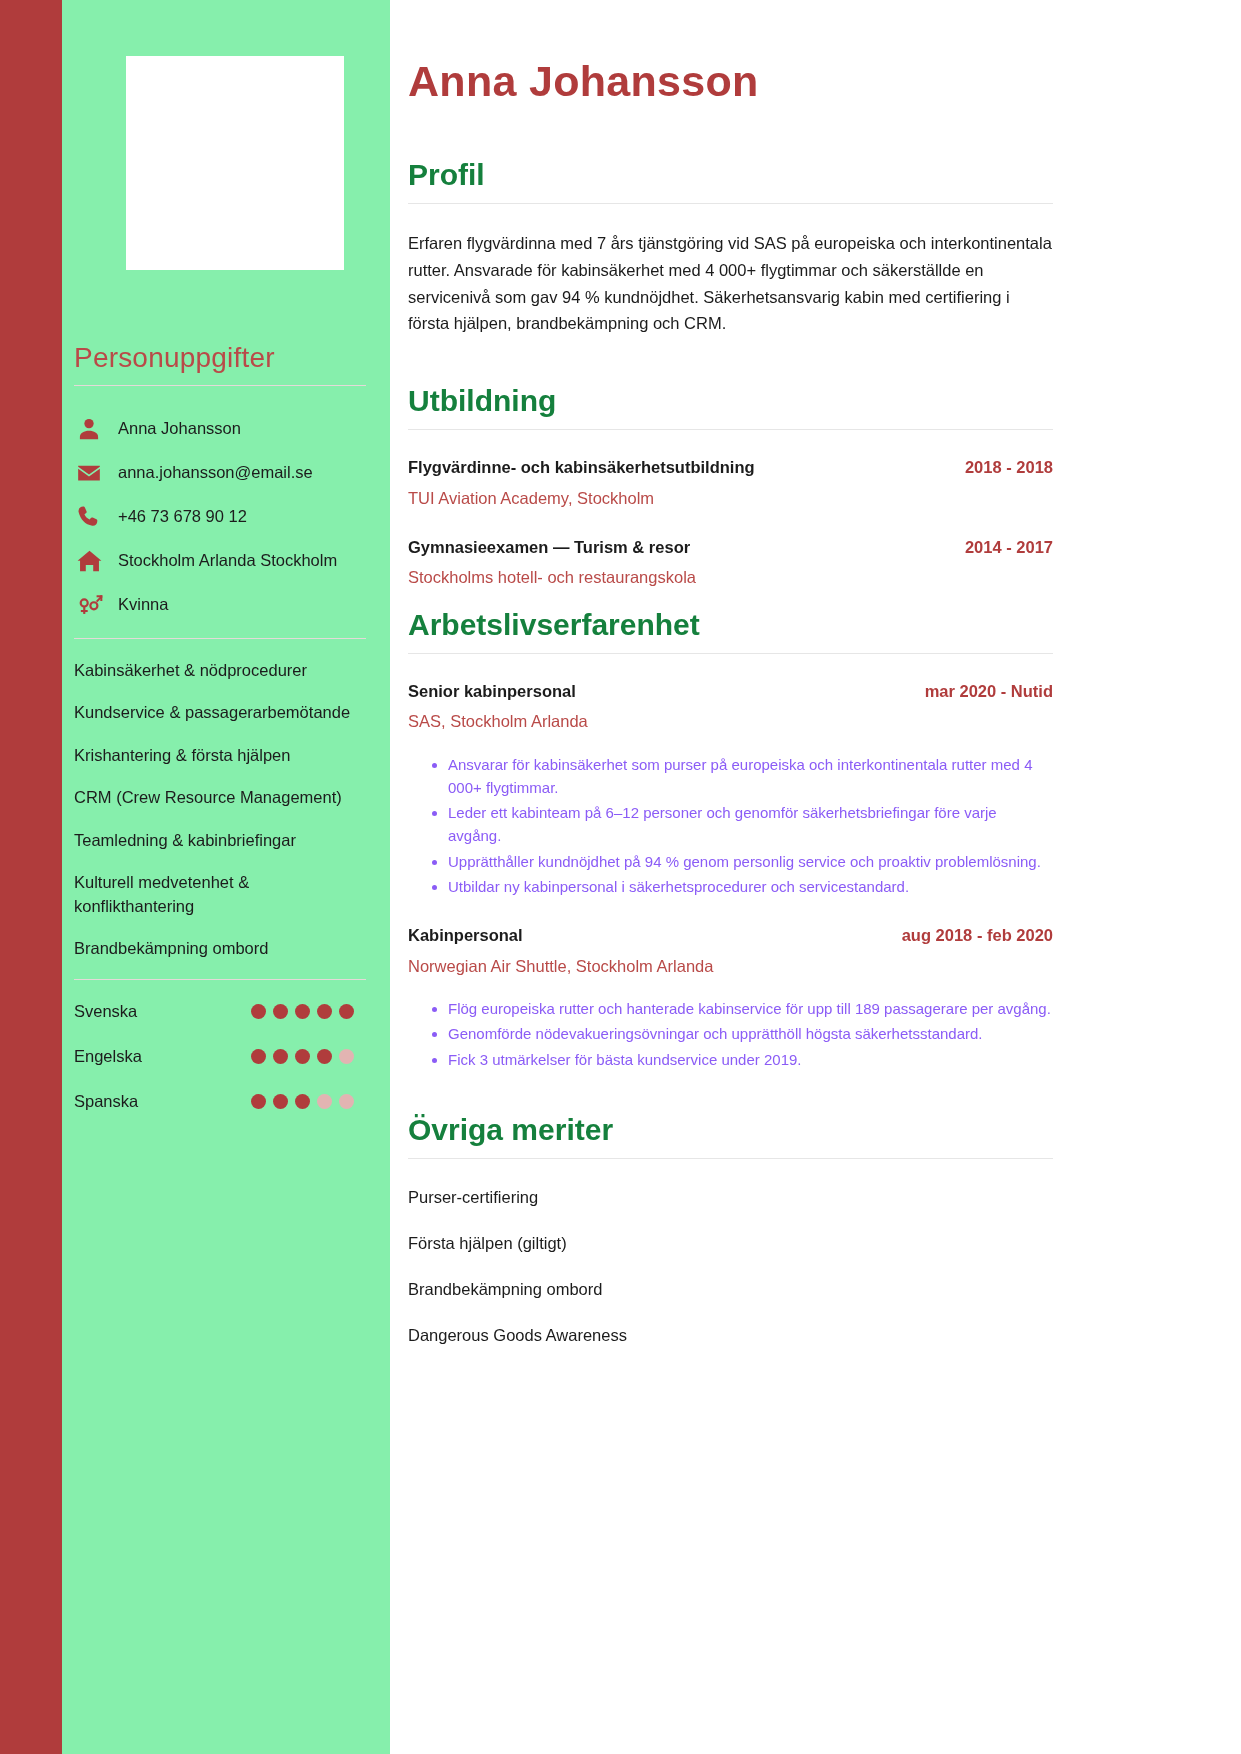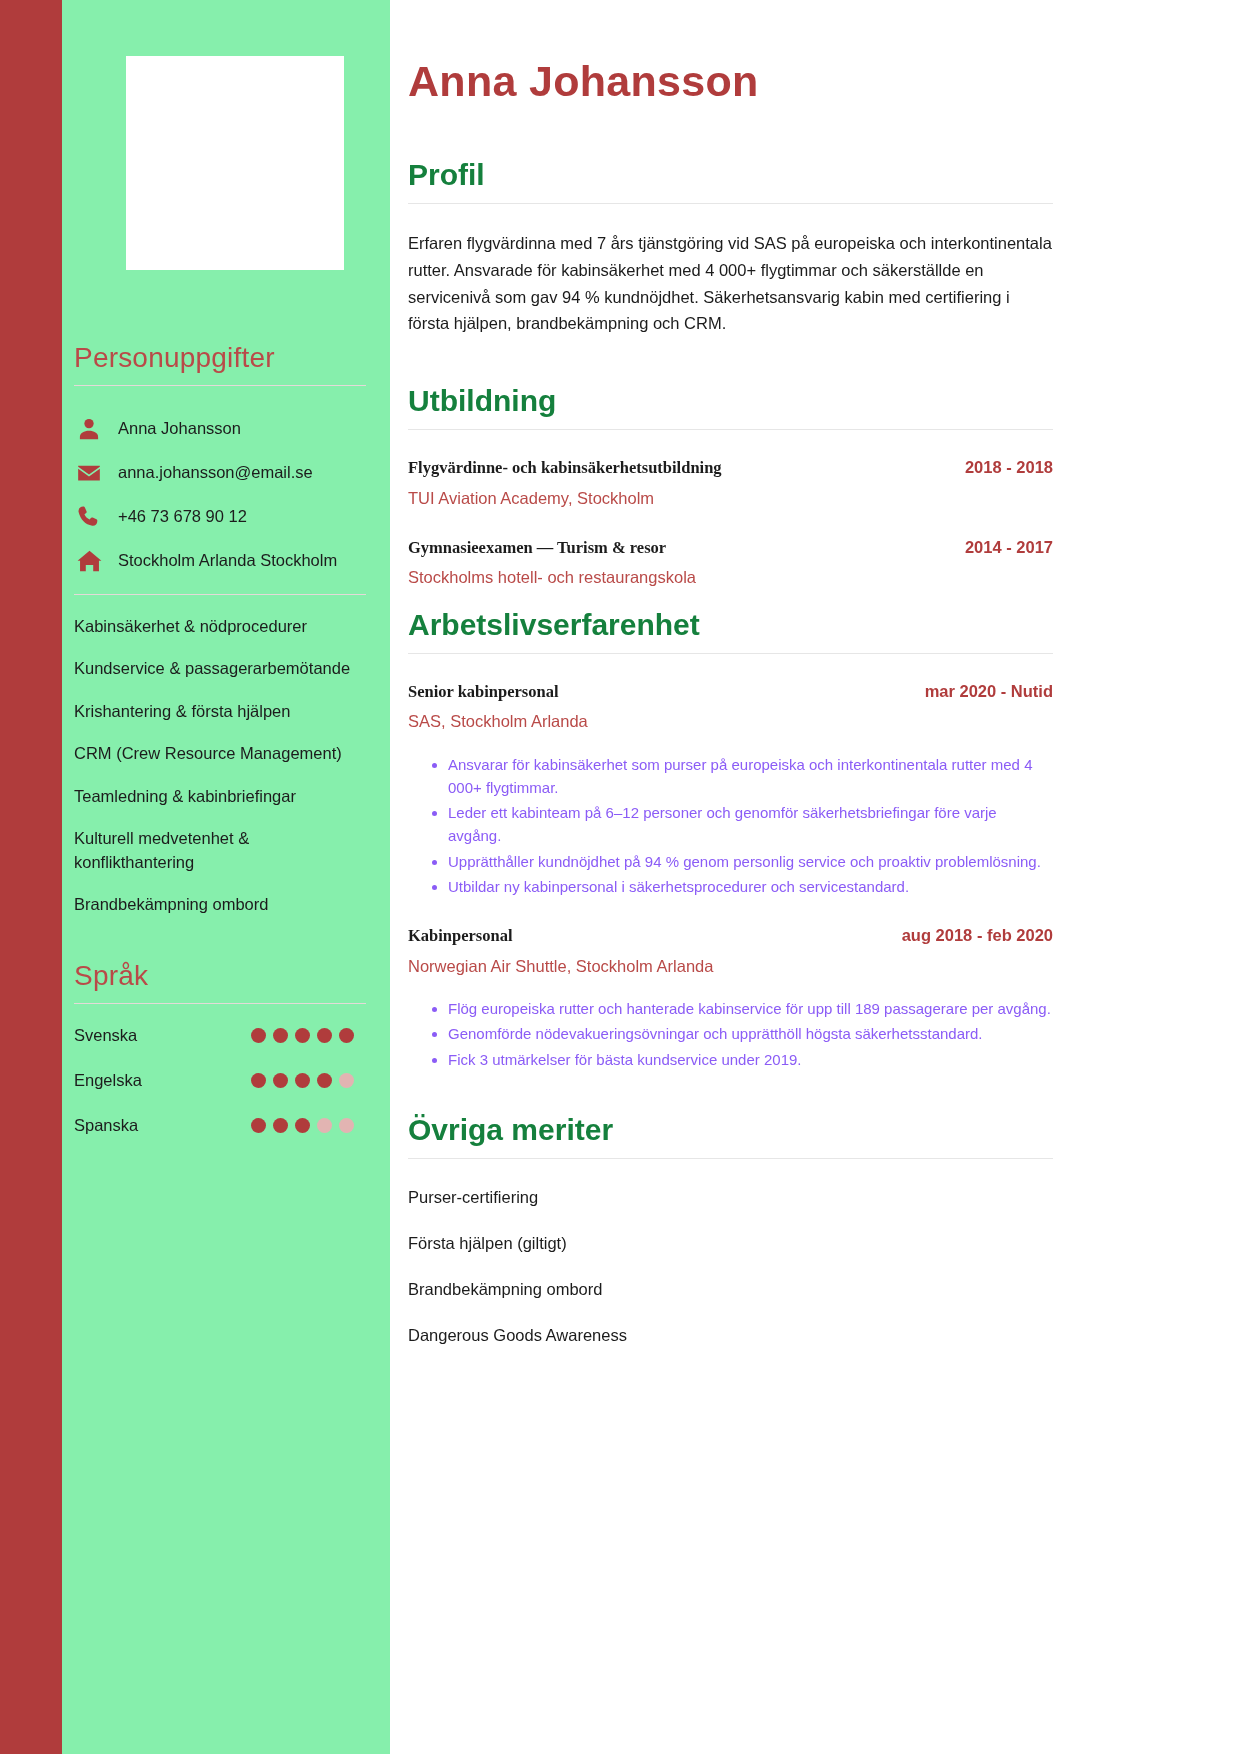--- a/index.html
+++ b/index.html
@@ -138,21 +138,20 @@
     justify-content: space-between;
     align-items: flex-start;
     gap: 18px;
   }
   .entry-title {
     font-size: 16.5px;
     font-weight: 700;
     color: #1c1c1c;
     line-height: 1.42;
     max-width: 430px;
-    font-family: Liberation Serif, serif;
   }
   .entry-date {
     font-size: 16.5px;
     font-weight: 700;
     color: #b03c3c;
     white-space: nowrap;
     line-height: 1.42;
   }
   .entry-org {
     font-size: 16.5px;
@@ -227,36 +226,49 @@
 
       <div class="contact-row">
         <span class="c-ico">
           <svg width="27" height="27" viewBox="0 0 24 24">
               <path d="M12 2.4L1.4 11.3h2.2v9.3h5.1v-5.6h6.6v5.6h5.1v-9.3h2.2z"></path>
             </svg>
         </span>
         <span class="c-txt">Stockholm Arlanda Stockholm</span>
       </div>
 
+      <div class="contact-row">
+        <span class="c-ico">
+          <svg width="27" height="27" viewBox="0 0 24 24">
+            <path d="M7.3 5.6a4.1 4.1 0 1 0 0 8.2 4.1 4.1 0 0 0 0-8.2zm0 1.9a2.2 2.2 0 1 1 0 4.4 2.2 2.2 0 0 1 0-4.4z"></path>
+            <rect x="6.4" y="13.3" width="1.9" height="6.2"></rect>
+            <rect x="4.3" y="16" width="6.1" height="1.8"></rect>
+            <path d="M15.9 8.2a4.1 4.1 0 1 0 0 8.2 4.1 4.1 0 0 0 0-8.2zm0 1.9a2.2 2.2 0 1 1 0 4.4 2.2 2.2 0 0 1 0-4.4z"></path>
+            <path d="M17.7 7.9l4.5-4.5 1.3 1.3-4.5 4.5z"></path>
+            <path d="M18.3 2.9h5.1v1.8h-5.1z"></path>
+            <path d="M21.6 2.9h1.8v5.1h-1.8z"></path>
+          </svg>
+        </span>
+        <span class="c-txt">Kvinna</span>
+      </div>
 
     </div>
 
     <div class="side-rule"></div>
 
     <div class="skills-list">
       <div class="skill-item">Kabinsäkerhet &amp; nödprocedurer</div>
       <div class="skill-item">Kundservice &amp; passagerarbemötande</div>
       <div class="skill-item">Krishantering &amp; första hjälpen</div>
       <div class="skill-item">CRM (Crew Resource Management)</div>
       <div class="skill-item">Teamledning &amp; kabinbriefingar</div>
       <div class="skill-item">Kulturell medvetenhet &amp; konflikthantering</div>
       <div class="skill-item">Brandbekämpning ombord</div>
     </div>
 
-    <h2 class="side-h" id="languages-heading">Språk</h2>
     <div class="side-rule"></div>
 
     <div class="lang-list">
 
       <div class="lang-row">
         <span class="lang-name">Svenska</span>
         <span class="dots">
           <i class="dot"></i>
           <i class="dot"></i>
           <i class="dot"></i>

